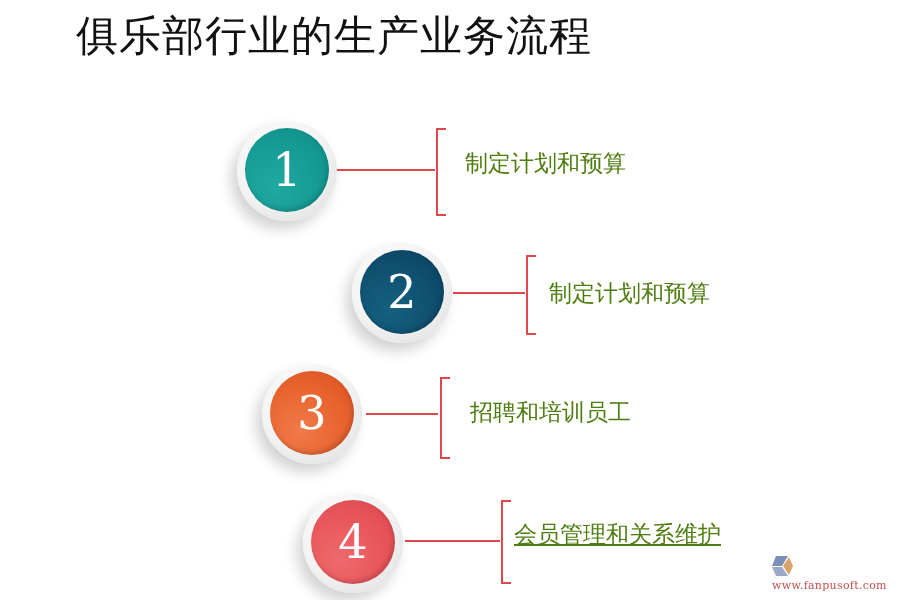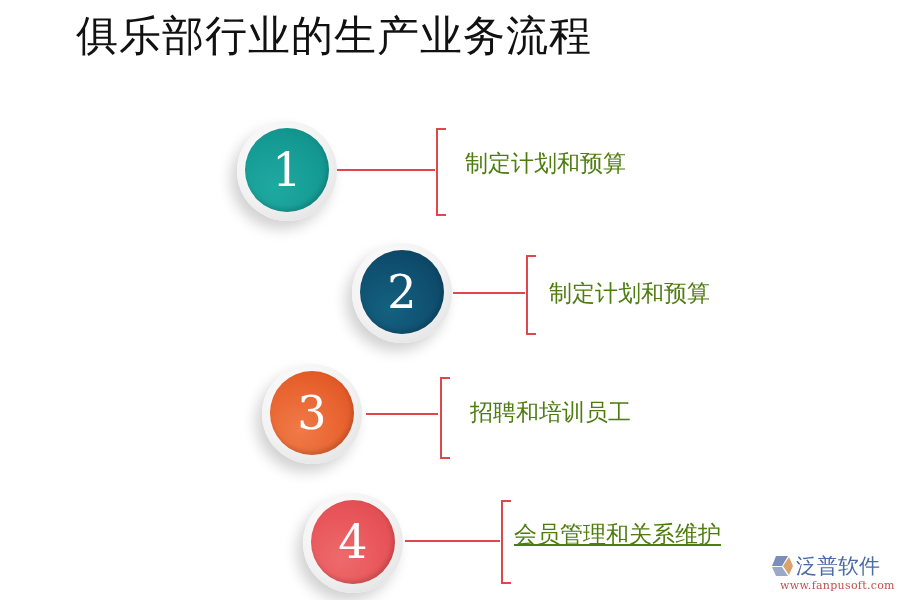--- a/index.html
+++ b/index.html
@@ -39,21 +39,21 @@
   }
   .logo {
     position: absolute; left: 768px; top: 552px; width: 130px; height: 46px;
   }
   .logo-mark { position: absolute; left: 0; top: 3px; width: 26px; height: 22px; }
   .logo-name {
     position: absolute; left: 28px; top: 0; font-size: 21px; color: #4a6aa8;
     font-family: "DejaVu Sans", "Liberation Sans", sans-serif; white-space: nowrap;
   }
   .logo-url {
-    position: absolute; left: 12px; top: 27px; font-size: 11px; color: #c0504d;
+    position: absolute; left: 4px; top: 27px; font-size: 11px; color: #c0504d;
     font-family: "DejaVu Serif", "Liberation Serif", serif; white-space: nowrap; letter-spacing: 0.3px;
   }
 </style>
 </head>
 <body>
 
 <div class="title">俱乐部行业的生产业务流程</div>
 
 <div>
   <div class="ring" style="left:237px; top:121px;">
@@ -90,15 +90,14 @@
   <div class="bracket" style="left:501px; top:500px; height:80px;"></div>
   <div class="step-label" style="left:514px; top:519px;text-decoration:underline;">会员管理和关系维护</div>
 </div>
 
 <div class="logo">
   <svg class="logo-mark" viewBox="0 0 26 22">
     <polygon points="8,1 20,1 14,11 4,11" fill="#7a8fb8"></polygon>
     <polygon points="4,12 14,12 20,21 8,21" fill="#9aa9c8"></polygon>
     <polygon points="15,11 21,2 25,11 21,20" fill="#d9a36b"></polygon>
   </svg>
-  <div class="logo-name">泛普软件</div>
   <div class="logo-url">www.fanpusoft.com</div>
 </div>
 
 </body></html>

